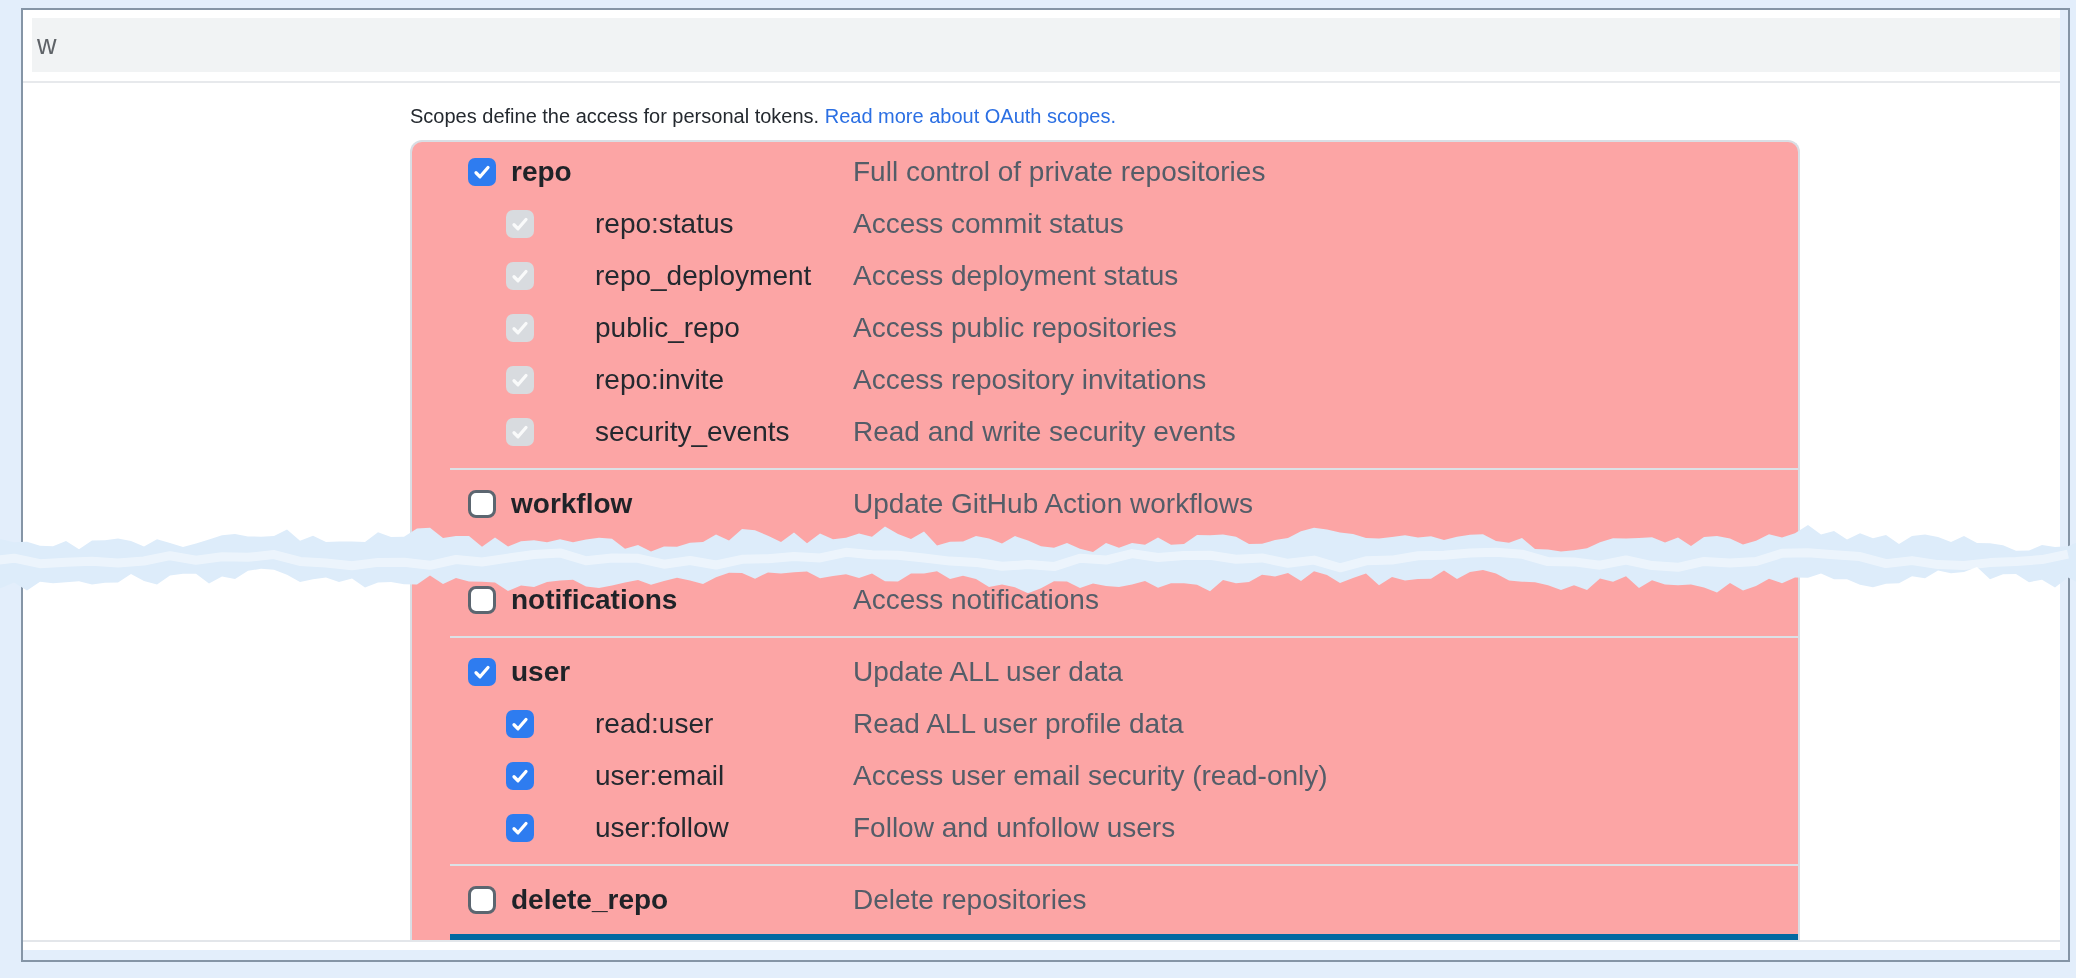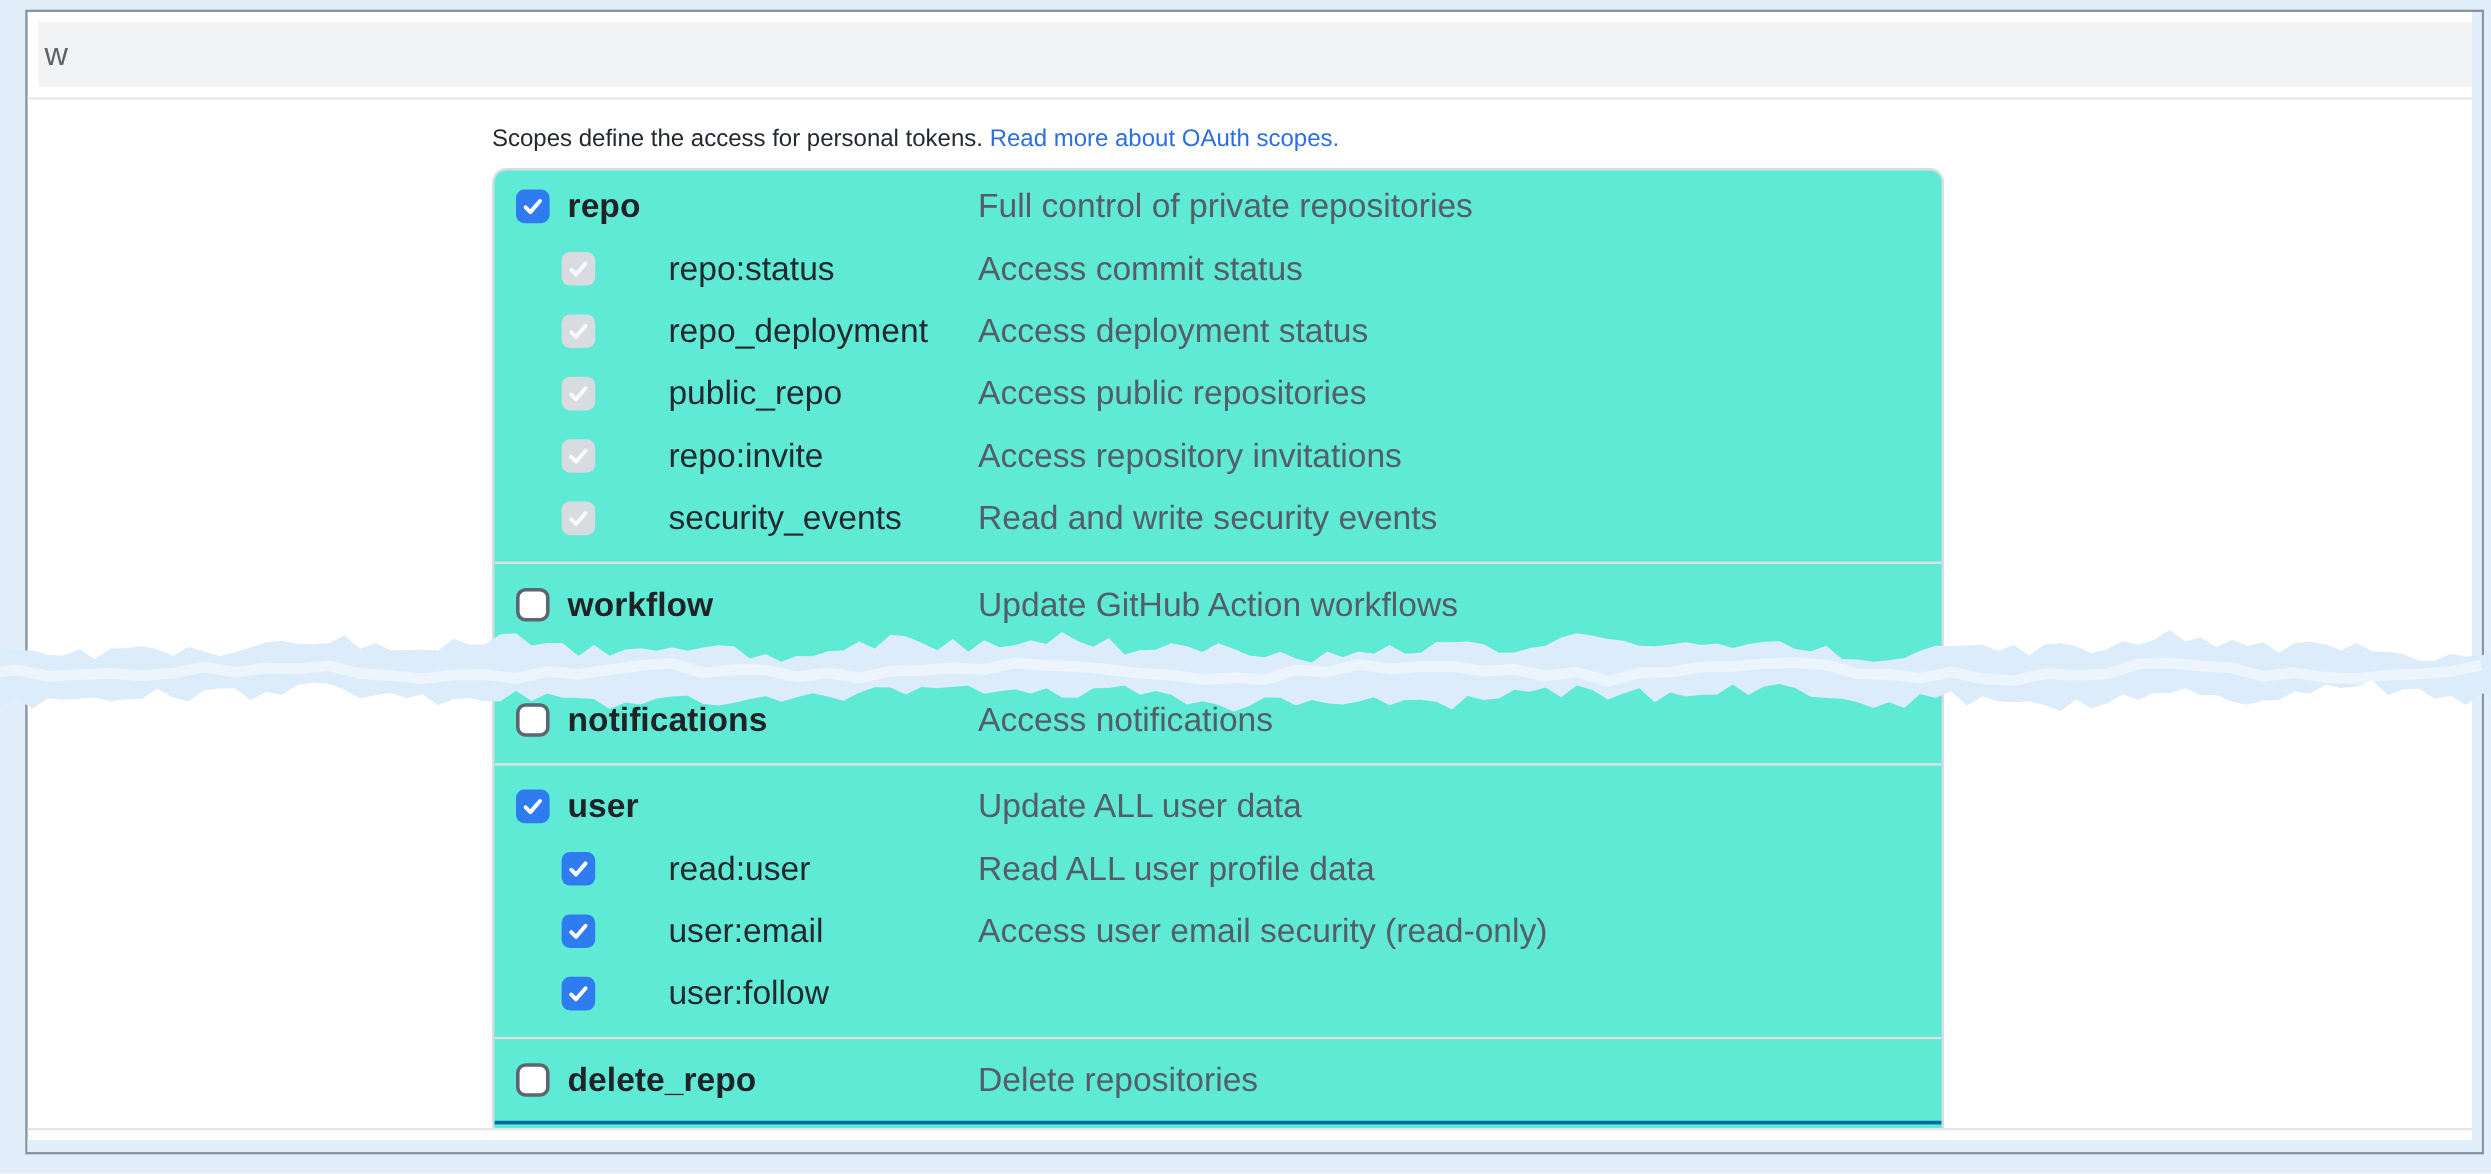--- a/index.html
+++ b/index.html
@@ -31,28 +31,28 @@
   }
   .bottom-line{
     position:absolute;left:0;top:930px;width:2037px;height:2px;background:#e3e6ea;
   }
   .intro{
     position:absolute;left:387px;top:84px;height:44px;line-height:44px;
     font-size:20px;color:#24292f;white-space:nowrap;
   }
   .intro a{color:var(--link-blue,#2b6fe3);text-decoration:none;cursor:pointer;}
   .scopes-box{
-    position:absolute;left:387px;top:130px;width:1210px;height:800px;
+    position:absolute;left:387px;top:130px;width:1390px;height:800px;
     box-sizing:border-box;border:2px solid #d9dee4;border-bottom:none;
-    border-radius:12px 12px 0 0;background:#5eead4;overflow:hidden;
+    border-radius:12px 12px 0 0;background:#fca5a5;overflow:hidden;padding-left:38px;
   }
   .group{border-top:2px solid #dce1e6;padding:8px 0 10px 0;}
   .group.first{border-top:none;padding-top:4px;}
   .group.after-tear{margin-top:16px;padding-top:16px;}
-  .group.last{border-bottom:3px solid #0369a1;padding-bottom:8px;}
+  .group.last{border-bottom:8px solid #0369a1;padding-bottom:8px;}
   .row{height:52px;display:flex;align-items:center;position:relative;padding-left:18px;}
   .row.sub{padding-left:56px;gap:46px;}
   .cb{
     width:28px;height:28px;border-radius:7px;flex:none;box-sizing:border-box;
     display:flex;align-items:center;justify-content:center;
   }
   .cb.checked{background:var(--accent-blue,#2e7cf0);}
   .cb.disabled-checked{background:#d8dbdf;}
   .cb.unchecked{background:#fff;border:3px solid #5c6670;border-radius:8px;}
   .cb svg{width:20px;height:20px;display:block;}
@@ -180,20 +180,21 @@
           <span class="label">user:email</span>
           <span class="desc">Access user email security (read-only)</span>
         </div>
         <div class="row sub">
           <span class="cb checked">
             <svg viewBox="0 0 16 16">
               <path d="M3.2 8.6l3.2 3.2 6.4-7.4" fill="none" stroke-width="2.6" stroke-linecap="round" stroke-linejoin="round"></path>
             </svg>
           </span>
           <span class="label">user:follow</span>
+          <span class="desc">Follow and unfollow users</span>
         </div>
       </div>
       <div class="group last">
         <div class="row">
           <span class="cb unchecked"></span>
           <span class="label bold">delete_repo</span>
           <span class="desc">Delete repositories</span>
         </div>
       </div>
     </div>

